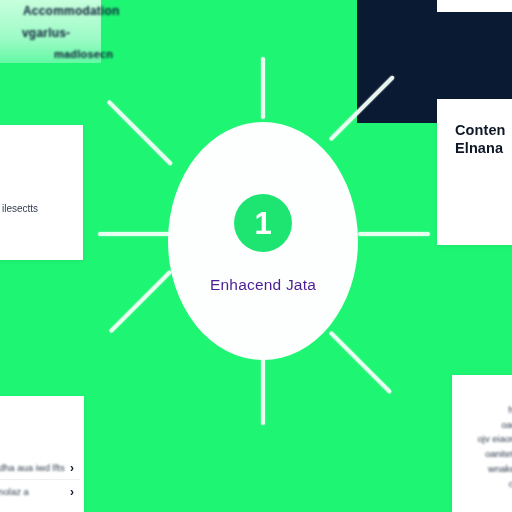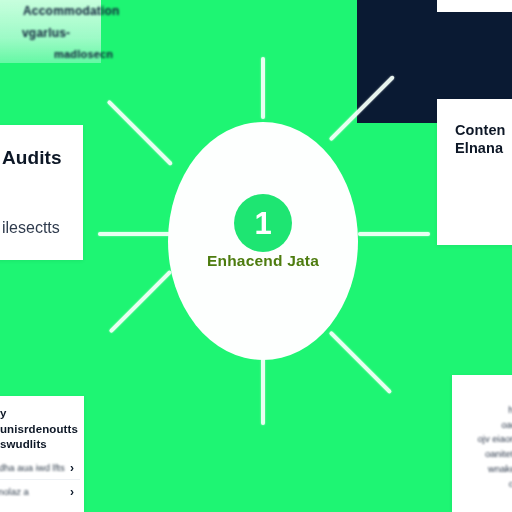--- a/index.html
+++ b/index.html
@@ -50,41 +50,41 @@
   }
   .hub-badge{
     margin-top:72px;width:58px;height:58px;border-radius:50%;
     background:#1ee572;display:flex;align-items:center;justify-content:center;
   }
   .hub-badge-num{
     color:#ffffff;font-size:31px;font-weight:700;line-height:1;
     font-family:"Liberation Sans", sans-serif;
   }
   .hub-title{
-    color:#4d7c0f;font-size:15.5px;font-weight:700;
+    margin-top:24px;color:#4c1d95;font-size:15.5px;font-weight:400;
     letter-spacing:.2px;filter:blur(.35px);white-space:nowrap;
   }
 
   
   .card{
     position:absolute;background:#ffffff;
     box-shadow:0 1px 4px rgba(0,0,0,.07);
   }
   .card h3{
     margin:0;color:#0d1726;font-weight:700;letter-spacing:.1px;
     filter:blur(.5px);
   }
   .card p{
     margin:0;color:#2f3b4d;filter:blur(.75px);
   }
 
   
   .card-audits{left:-14px;top:125px;width:97px;height:135px;}
   .card-audits h3{position:absolute;left:16px;top:22px;font-size:19px;}
-  .card-audits p{position:absolute;left:16px;top:78px;font-size:16px;white-space:nowrap;margin-top:16px;}
+  .card-audits p{position:absolute;left:16px;top:78px;font-size:10px;white-space:nowrap;}
 
   
   .card-right{left:437px;top:99px;width:90px;height:146px;}
   .card-right h3{position:absolute;left:18px;top:22px;font-size:14.5px;line-height:1.25;}
   .card-right p{position:absolute;left:18px;top:85px;font-size:9.5px;line-height:1.5;}
 
   
   .card-bl{left:-16px;top:396px;width:100px;height:116px;}
   .card-bl h3{position:absolute;left:16px;top:10px;font-size:11.5px;line-height:1.35;}
   .card-bl .rows{position:absolute;left:10px;top:60px;right:4px;}
@@ -131,33 +131,28 @@
     <div class="hub-title">Enhacend Jata</div>
   </div>
 
   <div class="topleft-overlay">
     <div class="ov-line ov-l1">Accommodation</div>
     <div class="ov-line ov-l2">vgarlus-</div>
     <div class="ov-line ov-l3">madlosecn</div>
   </div>
 
   <div class="card card-audits">
-    <h3>Audits</h3>
     <p>ilesectts</p>
   </div>
 
   <div class="card card-right">
     <h3>Conten Elnana</h3>
   </div>
 
   <div class="card card-bl">
-    <h3>
-      <span>y unisrdenoutts</span><br>
-      <span>swudlits</span>
-    </h3>
     <div class="rows">
       <div class="row">
         <span class="row-label">i dha aua iwd lfts</span>
         <span class="chev">›</span>
       </div>
       <div class="row">
         <span class="row-label">linolaz a</span>
         <span class="chev">›</span>
       </div>
     </div>

